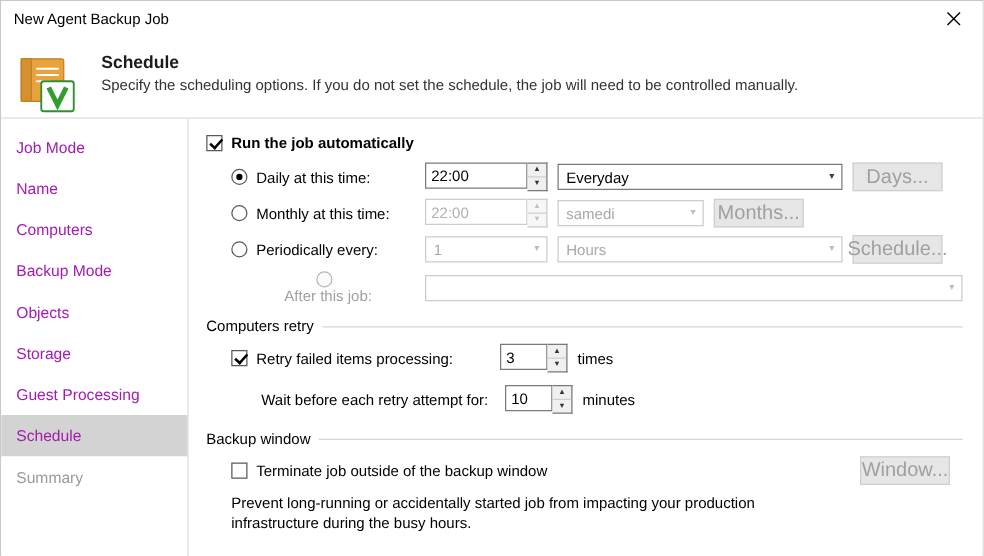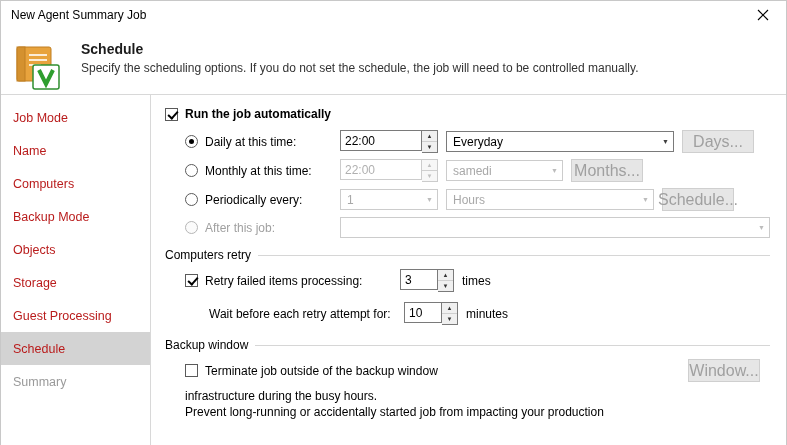--- a/index.html
+++ b/index.html
@@ -80,21 +80,21 @@
     background: #ffffff;
     border-right: 1px solid #d8d8d8;
     padding-top: 6px;
   }
   .nav-item {
     height: 33px;
     display: flex;
     align-items: center;
     padding-left: 12px;
     font-size: 12.5px;
-    color: #b91c1c;
+    color: #a21caf;
     cursor: pointer;
   }
   .nav-item.selected {
     background: #d3d3d3;
     cursor: pointer;
   }
   .nav-item.disabled {
     color: #9a9a9a;
     cursor: default;
   }
@@ -261,21 +261,21 @@
     max-width: 480px;
   }
   .indent { margin-left: 20px; }
 </style>
 </head>
 <body>
 
 <div class="window">
 
   <div class="titlebar">
-    <span class="title">New Agent Summary Job</span>
+    <span class="title">New Agent Backup Job</span>
     <div class="close-btn">
       <svg width="12" height="12" viewBox="0 0 12 12">
         <line x1="1" y1="1" x2="11" y2="11" stroke="currentColor" stroke-width="1.1"></line>
         <line x1="11" y1="1" x2="1" y2="11" stroke="currentColor" stroke-width="1.1"></line>
       </svg>
     </div>
   </div>
 
   <div class="header">
     <div class="header-icon">
@@ -376,29 +376,29 @@
 
       <div class="row indent">
         <label class="rb" style="width:155px;">
           <span class="radio"></span>
           <span class="lbl">Periodically every:</span>
         </label>
         <div class="combo disabled" style="width:98px;">
           <span>1</span>
           <span class="arrow">▼</span>
         </div>
-        <div class="combo disabled" style="width:208px; margin-left:8px;gap:16px;">
+        <div class="combo disabled" style="width:228px; margin-left:8px;gap:16px;">
           <span>Hours</span>
           <span class="arrow">▼</span>
         </div>
         <div class="btn disabled" style="width:70px; margin-left:8px;">Schedule...</div>
       </div>
 
       <div class="row indent">
-        <label class="rb" style="width:155px;">
+        <label class="rb" style="width:155px;flex-direction:column;">
           <span class="radio disabled"></span>
           <span class="lbl disabled">After this job:</span>
         </label>
         <div class="combo disabled" style="width:430px;">
           <span></span>
           <span class="arrow">▼</span>
         </div>
       </div>
 
       <div class="group-head">
@@ -440,19 +440,19 @@
 
       <div class="row indent">
         <label class="cb" style="flex:1;">
           <span class="checkbox"></span>
           <span class="lbl">Terminate job outside of the backup window</span>
         </label>
         <div class="btn disabled" style="width:70px; margin-right:10px;">Window...</div>
       </div>
 
       <div class="note">
+        <div>Prevent long-running or accidentally started job from impacting your production</div>
         <div>infrastructure during the busy hours.</div>
-        <div>Prevent long-running or accidentally started job from impacting your production</div>
       </div>
 
     </div>
   </div>
 </div>
 
 </body></html>

